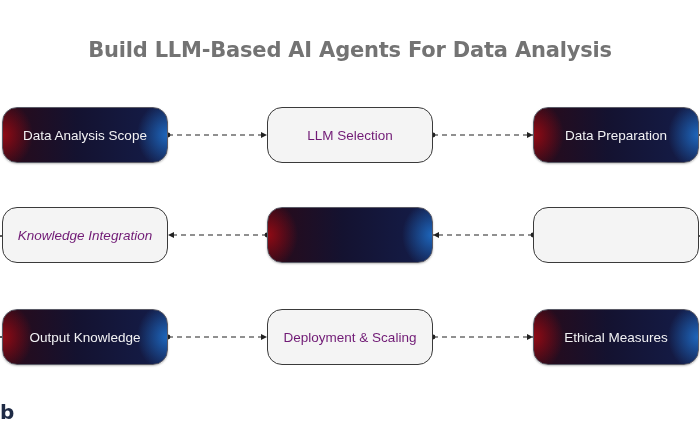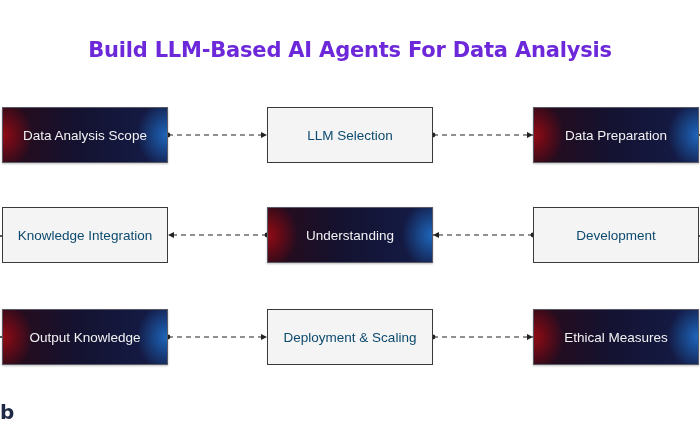--- a/index.html
+++ b/index.html
@@ -16,48 +16,48 @@
     }
     .title {
       position: absolute;
       left: 0;
       top: 38px;
       width: 700px;
       text-align: center;
       font-family: "DejaVu Sans", "Liberation Sans", sans-serif;
       font-weight: bold;
       font-size: 21px;
-      color: #6d28d9;
+      color: #737373;
       letter-spacing: -0.2px;
     }
     .node {
       position: absolute;
       width: 166px;
       height: 56px;
-      border-radius: 0;
+      border-radius: 15px;
       box-sizing: border-box;
       display: flex;
       align-items: center;
       justify-content: center;
       text-align: center;
       font-size: 13.5px;
       line-height: 17px;
       padding: 5px 8px;
     }
     .node.dark {
       color: #f2f2f4;
       border: 1.5px solid #5a5a66;
       background:
         radial-gradient(ellipse 30px 34px at 0% 50%, rgba(150, 10, 20, 0.95), rgba(150, 10, 20, 0) 100%),
         radial-gradient(ellipse 30px 34px at 100% 50%, rgba(30, 110, 200, 0.9), rgba(30, 110, 200, 0) 100%),
         linear-gradient(90deg, #2a0a18 0%, #141230 45%, #141d4a 100%);
       box-shadow: 0 1px 2px rgba(0,0,0,0.25);
     }
     .node.light {
-      color: #0c4a6e;
+      color: #701a75;
       background: #f4f4f4;
       border: 1.3px solid #3a3a3a;
     }
     .node span { display: block; }
     .connectors {
       position: absolute;
       left: 0;
       top: 0;
       width: 700px;
       height: 441px;
@@ -107,28 +107,26 @@
 <div class="node dark" id="n-data-analysis-scope" style="left:2px; top:107px;">
   <span>Data Analysis Scope</span>
 </div>
 <div class="node light" id="n-llm-selection" style="left:267px; top:107px;">
   <span>LLM Selection</span>
 </div>
 <div class="node dark" id="n-data-preparation" style="left:533px; top:107px;text-align:center;">
   <span>Data Preparation</span>
 </div>
 
-<div class="node light" id="n-knowledge-integration" style="left:2px; top:207px;">
+<div class="node light" id="n-knowledge-integration" style="left:2px; top:207px;font-style:italic;">
   <span>Knowledge Integration</span>
 </div>
 <div class="node dark" id="n-natural-language-understanding" style="left:267px; top:207px; flex-direction:column;">
-  <span>Understanding</span>
 </div>
 <div class="node light" id="n-ai-architecture-development" style="left:533px; top:207px; flex-direction:column;">
-  <span>Development</span>
 </div>
 
 <div class="node dark" id="n-output-generation" style="left:2px; top:309px;">
   <span>Output Knowledge</span>
 </div>
 <div class="node light" id="n-deployment-scaling" style="left:267px; top:309px;align-items:center;">
   <span>Deployment &amp; Scaling</span>
 </div>
 <div class="node dark" id="n-ethical-measures" style="left:533px; top:309px;">
   <span>Ethical Measures</span>

